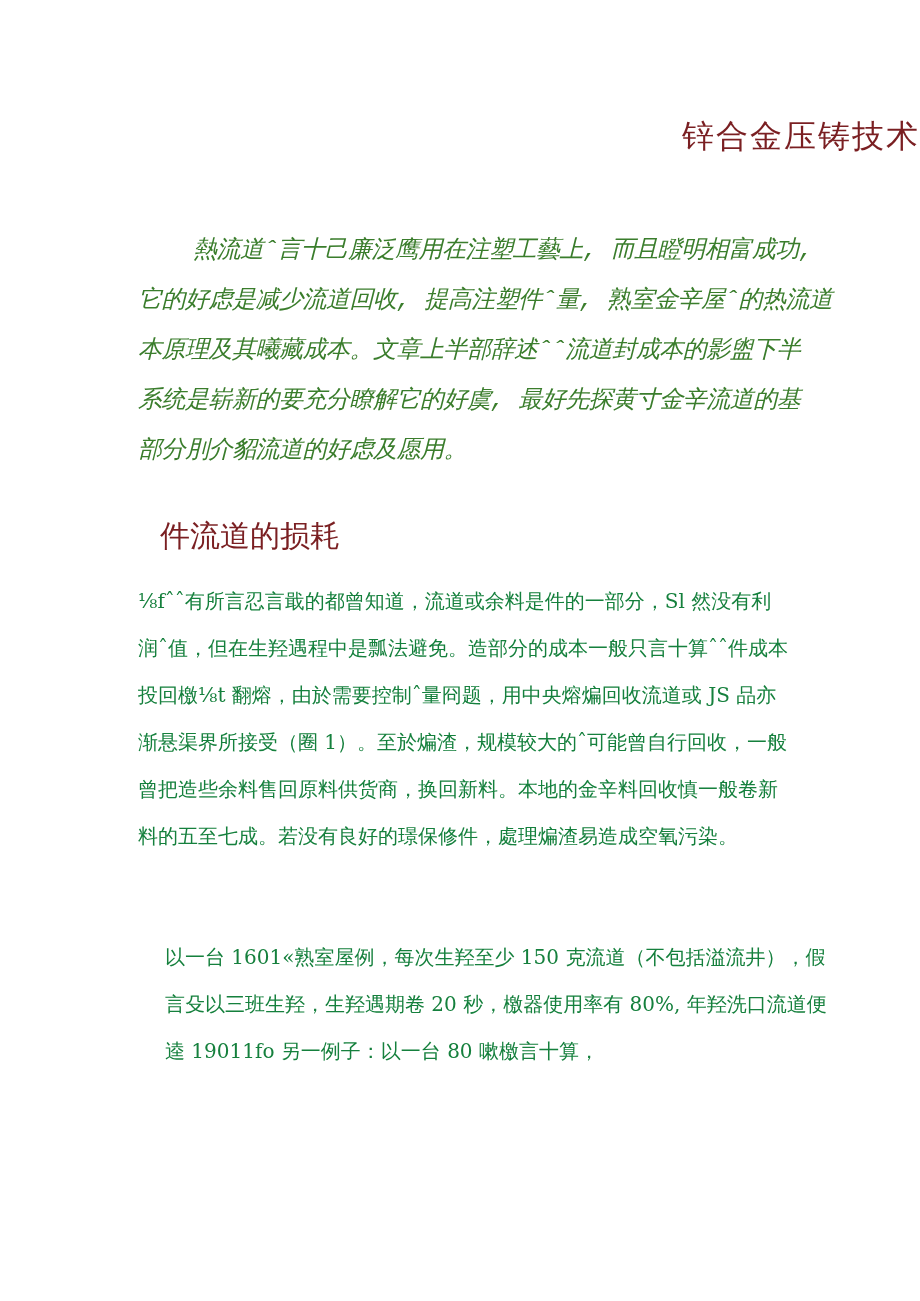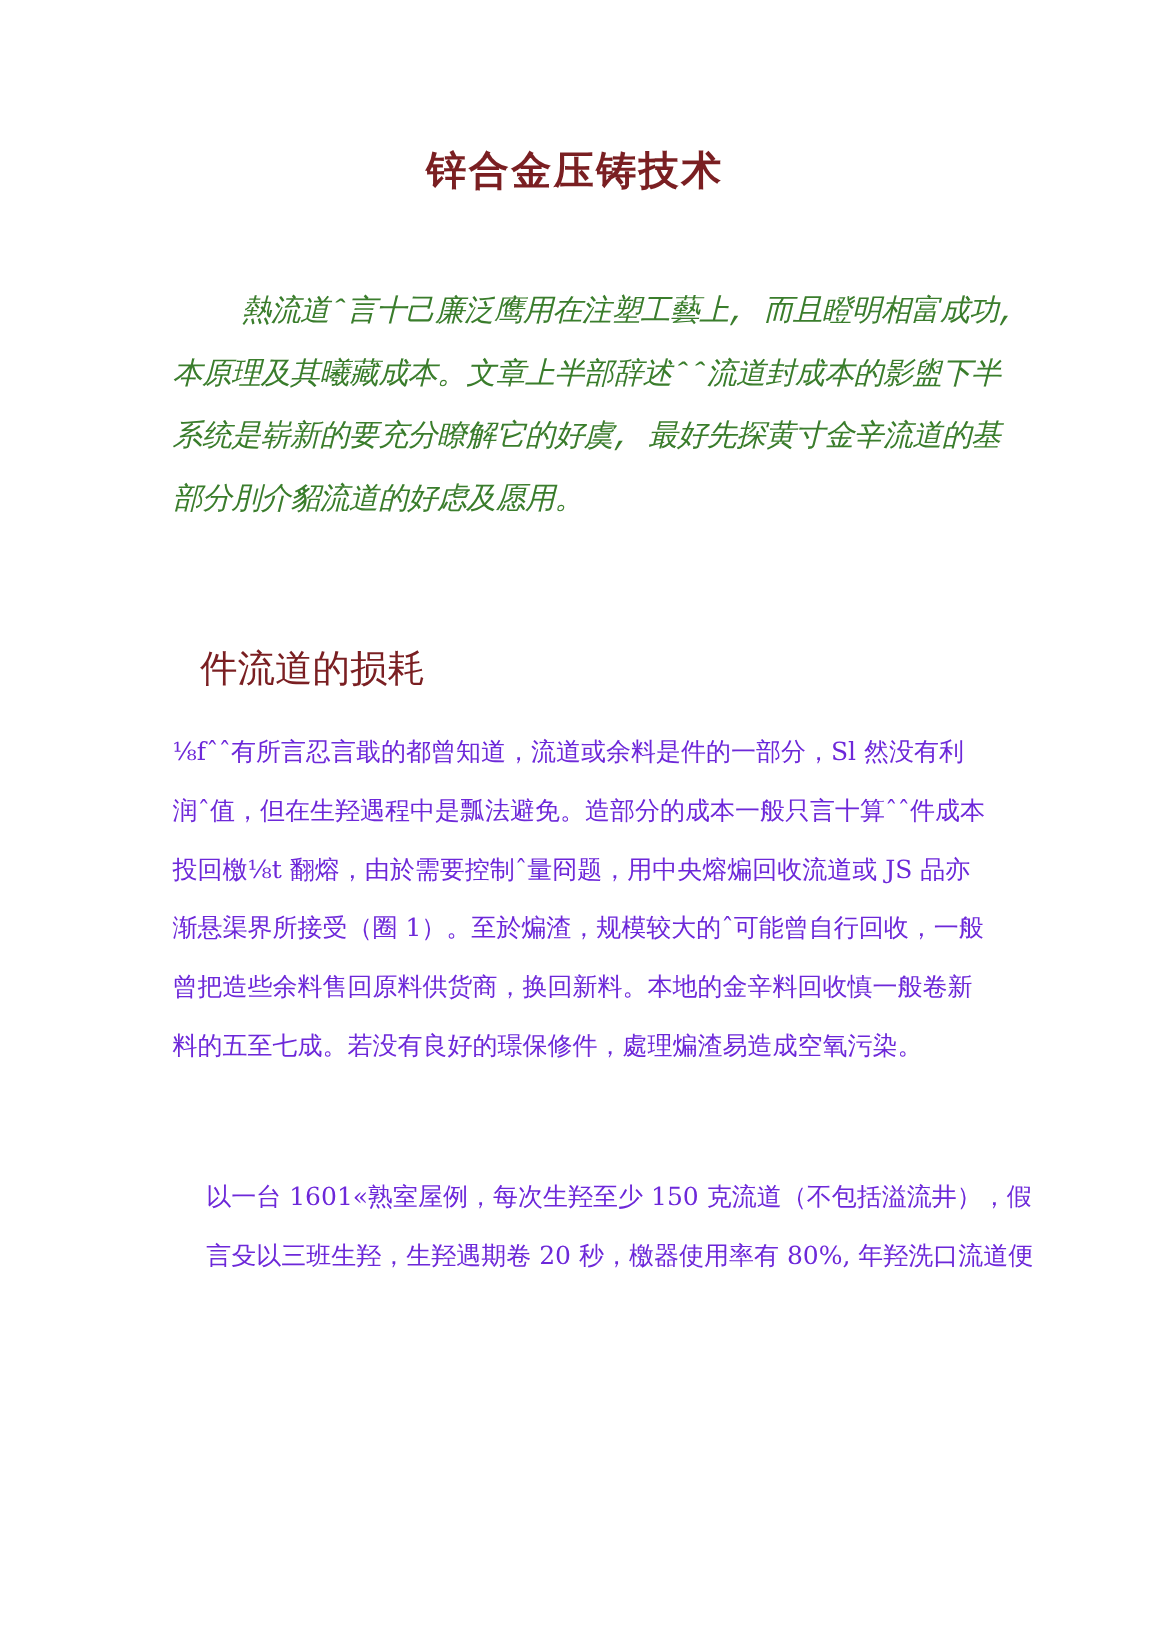--- a/index.html
+++ b/index.html
@@ -52,53 +52,55 @@
       top: 516px;
       left: 160px;
       font-size: 30px;
       color: #7a1f22;
       line-height: 40px;
     }
     .body-para {
       position: absolute;
       left: 138px;
       width: 652px;
-      color: #6d28d9;
+      color: #15803d;
       font-size: 20px;
       line-height: 47px;
       text-align: justify;
       margin: 0;
     }
     .p1 { top: 578px; }
     .p2 { top: 934px; margin-left: 27px; }
     .line { display: block; white-space: nowrap; }
   </style>
 </head>
 <body>
 
 <div class="page">
-  <h1 class="title" style="margin:0;font-weight:bold;">锌合金压铸技术</h1>
+  <h1 class="title" style="margin:0;font-weight:normal;text-align:right;">锌合金压铸技术</h1>
 
   <div class="intro">
     <p style="margin:0;text-indent:0;font-family:Liberation Mono, monospace;">
       <span class="line" style="padding-left:55px;">熱流道ˆ言十己廉泛鹰用在注塑工藝上, 而且瞪明相富成功,</span>
+      <span class="line">它的好虑是减少流道回收, 提高注塑件ˆ量, 熟室金辛屋ˆ的热流道</span>
       <span class="line">本原理及其曦藏成本。文章上半部辞述ˆˆ流道封成本的影盥下半</span>
       <span class="line">系统是崭新的要充分瞭解它的好虞, 最好先探黄寸金辛流道的基</span>
       <span class="line">部分刖介貂流道的好虑及愿用。</span>
     </p>
   </div>
 
   <h2 class="section-heading" style="margin:0;font-weight:normal;">件流道的损耗</h2>
 
   <div class="body-para p1">
     <span class="line">⅛fˆˆ有所言忍言戢的都曾知道，流道或余料是件的一部分，Sl 然没有利</span>
     <span class="line">润ˆ值，但在生羟遇程中是瓢法避免。造部分的成本一般只言十算ˆˆ件成本</span>
     <span class="line">投回檄⅛t 翻熔，由於需要控制ˆ量冏题，用中央熔煸回收流道或 JS 品亦</span>
     <span class="line">渐悬渠界所接受（圈 1）。至於煸渣，规模较大的ˆ可能曾自行回收，一般</span>
     <span class="line">曾把造些余料售回原料供货商，换回新料。本地的金辛料回收慎一般卷新</span>
     <span class="line">料的五至七成。若没有良好的璟保修件，處理煸渣易造成空氧污染。</span>
   </div>
 
   <div class="body-para p2">
     <span class="line">以一台 1601«熟室屋例，每次生羟至少 150 克流道（不包括溢流井），假</span>
     <span class="line">言殳以三班生羟，生羟遇期卷 20 秒，檄器使用率有 80%, 年羟洗口流道便</span>
+    <span class="line">逵 19011fo 另一例子：以一台 80 嗽檄言十算，</span>
   </div>
 </div>
 
 </body></html>

